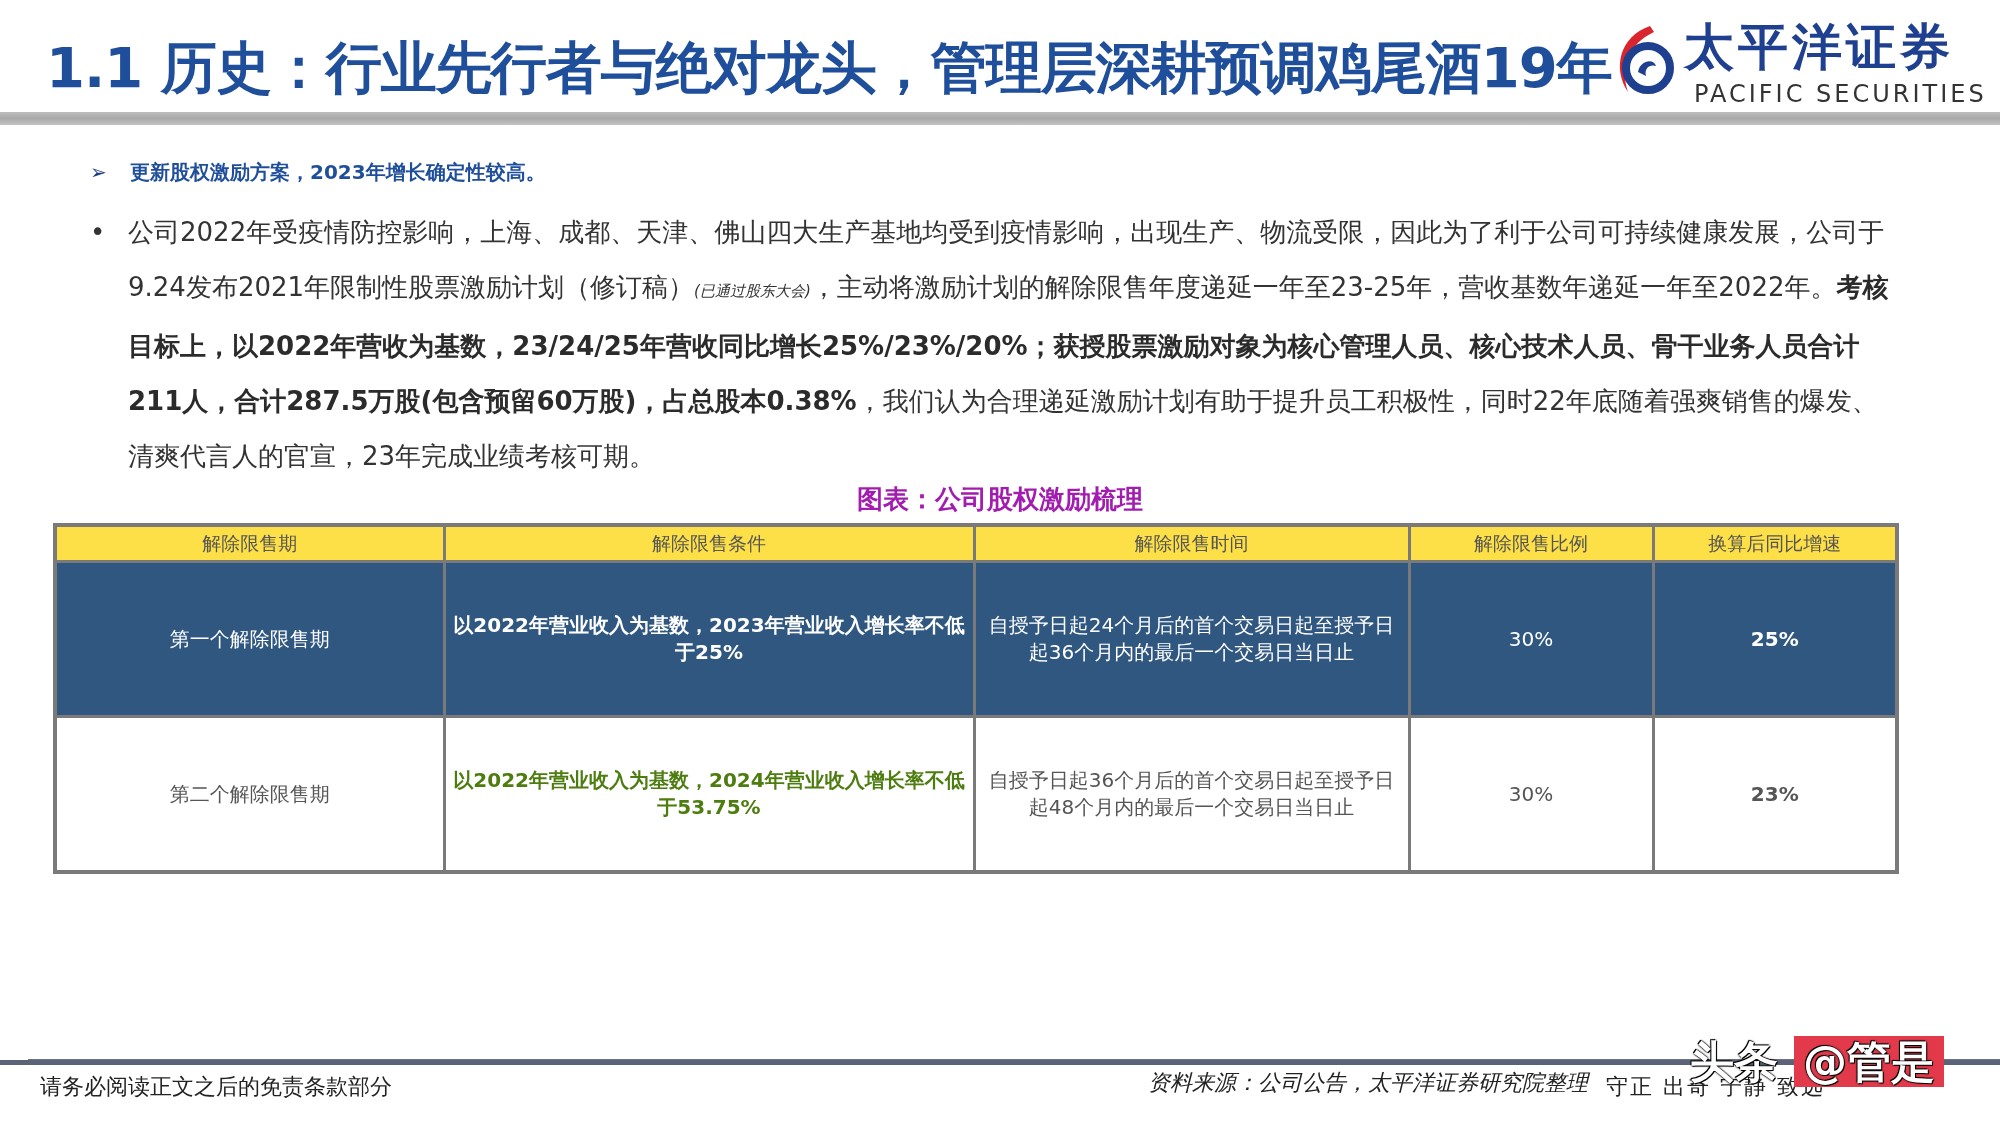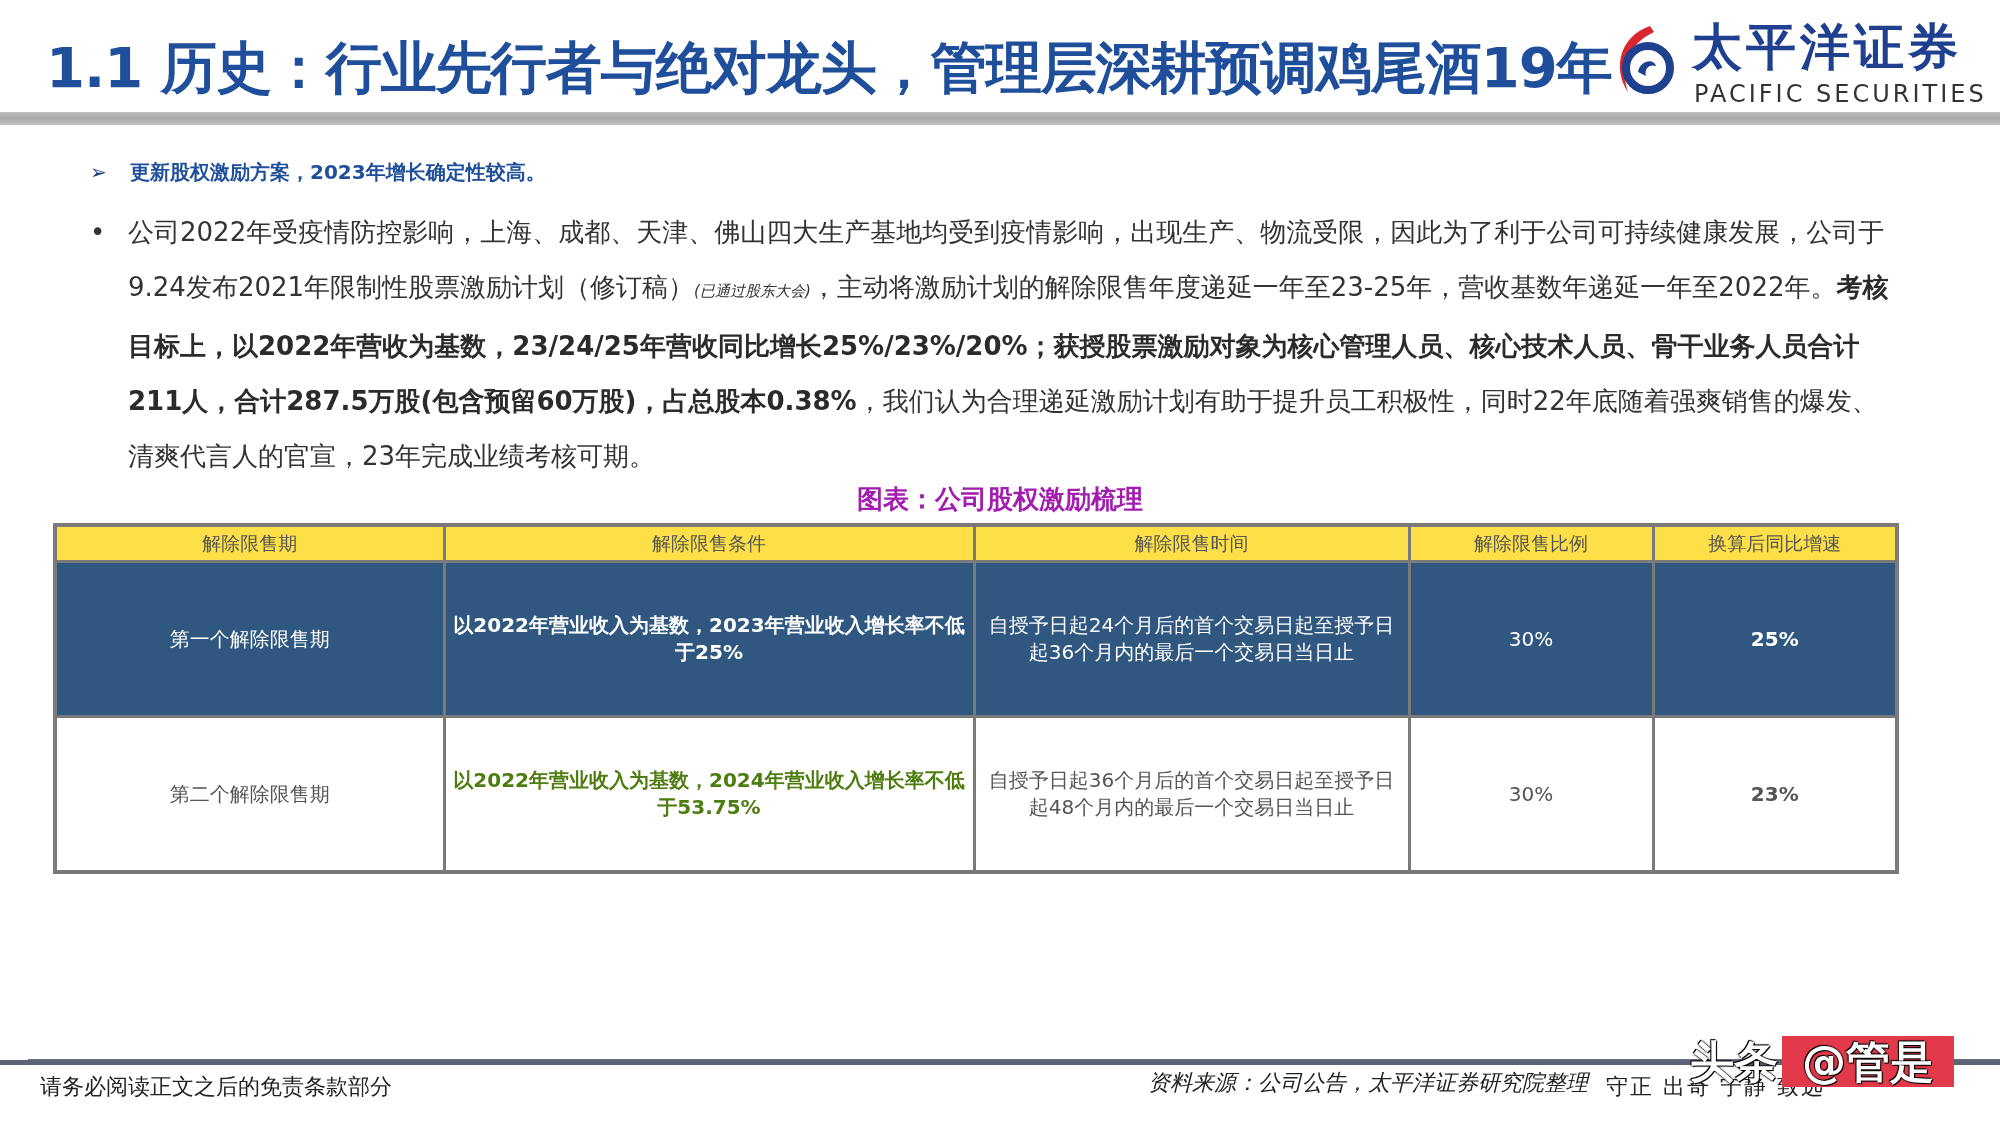--- a/index.html
+++ b/index.html
@@ -4,21 +4,21 @@
 <style>
   html, body { margin:0; padding:0; background:#ffffff; }
   body { width:2000px; height:1125px; position:relative; overflow:hidden;
          font-family:"DejaVu Sans","Liberation Sans",sans-serif; color:#333; }
   .title { position:absolute; left:46px; top:28px; font-size:56px; font-weight:bold;
            color:#1f4e9a; letter-spacing:-1px; white-space:nowrap; line-height:80px; }
   .title-bar { position:absolute; left:0; top:112px; width:2000px; height:13px;
                background:linear-gradient(#bdbdbd,#a9a9a9 50%,#c4c4c4); }
   .logo { position:absolute; left:1610px; top:16px; width:380px; height:92px; }
   .logo-mark { position:absolute; left:0; top:6px; width:66px; height:80px; }
-  .logo-cn { position:absolute; left:82px; top:2px; font-size:50px; font-weight:bold;
+  .logo-cn { position:absolute; left:74px; top:2px; font-size:50px; font-weight:bold;
              color:#1f3f8f; letter-spacing:4px; white-space:nowrap; line-height:58px; }
   .logo-en { position:absolute; left:84px; top:64px; font-size:24px; color:#333;
              letter-spacing:3px; white-space:nowrap; font-family:"DejaVu Sans",sans-serif; }
 
   .heading { position:absolute; left:90px; top:150px; font-size:20px; font-weight:bold;
              color:#1f4e9a; line-height:44px; white-space:nowrap; }
   .heading .arrow { display:inline-block; width:40px; color:#1f3f7f; }
   .body { position:absolute; left:90px; top:205px; width:1800px; font-size:26px;
           line-height:55px; color:#333; }
   .body .dot { position:absolute; left:0; top:0; width:36px; }
@@ -45,21 +45,21 @@
   .foot-line2 { position:absolute; left:0; top:1060px; width:2000px; height:5px; background:#5b6378; }
   .source { position:absolute; left:1148px; top:1068px; font-size:22px; font-style:italic;
             color:#222; font-family:"DejaVu Serif",serif; white-space:nowrap; }
   .motto { position:absolute; left:1606px; top:1072px; font-size:22px; color:#222;
            font-family:"DejaVu Serif",serif; white-space:nowrap; letter-spacing:2px; }
   .disclaimer { position:absolute; left:40px; top:1072px; font-size:22px; color:#222;
                 font-family:"DejaVu Serif",serif; white-space:nowrap; }
   .watermark { position:absolute; left:1690px; top:1033px; height:56px; white-space:nowrap;
                font-size:44px; color:#fff; font-weight:bold;
                text-shadow:0 0 2px #000, 0 0 2px #000, 1px 1px 0 #000, -1px -1px 0 #000; }
-  .watermark .wm-tag { background:#e23a4a; padding:0 20px; margin-left:4px; }
+  .watermark .wm-tag { background:#e23a4a; padding:0 9px; margin-left:16px; }
 </style>
 </head>
 <body>
 
 <div class="title">1.1 历史：行业先行者与绝对龙头，管理层深耕预调鸡尾酒19年</div>
 
 <div class="logo">
   <svg class="logo-mark" viewBox="0 0 66 80">
     <path d="M40 4 C10 14 2 46 18 70 C10 46 18 22 44 10 Z" fill="#d9262e"></path>
     <circle cx="38" cy="46" r="22" fill="none" stroke="#1f3f8f" stroke-width="8"></circle>

